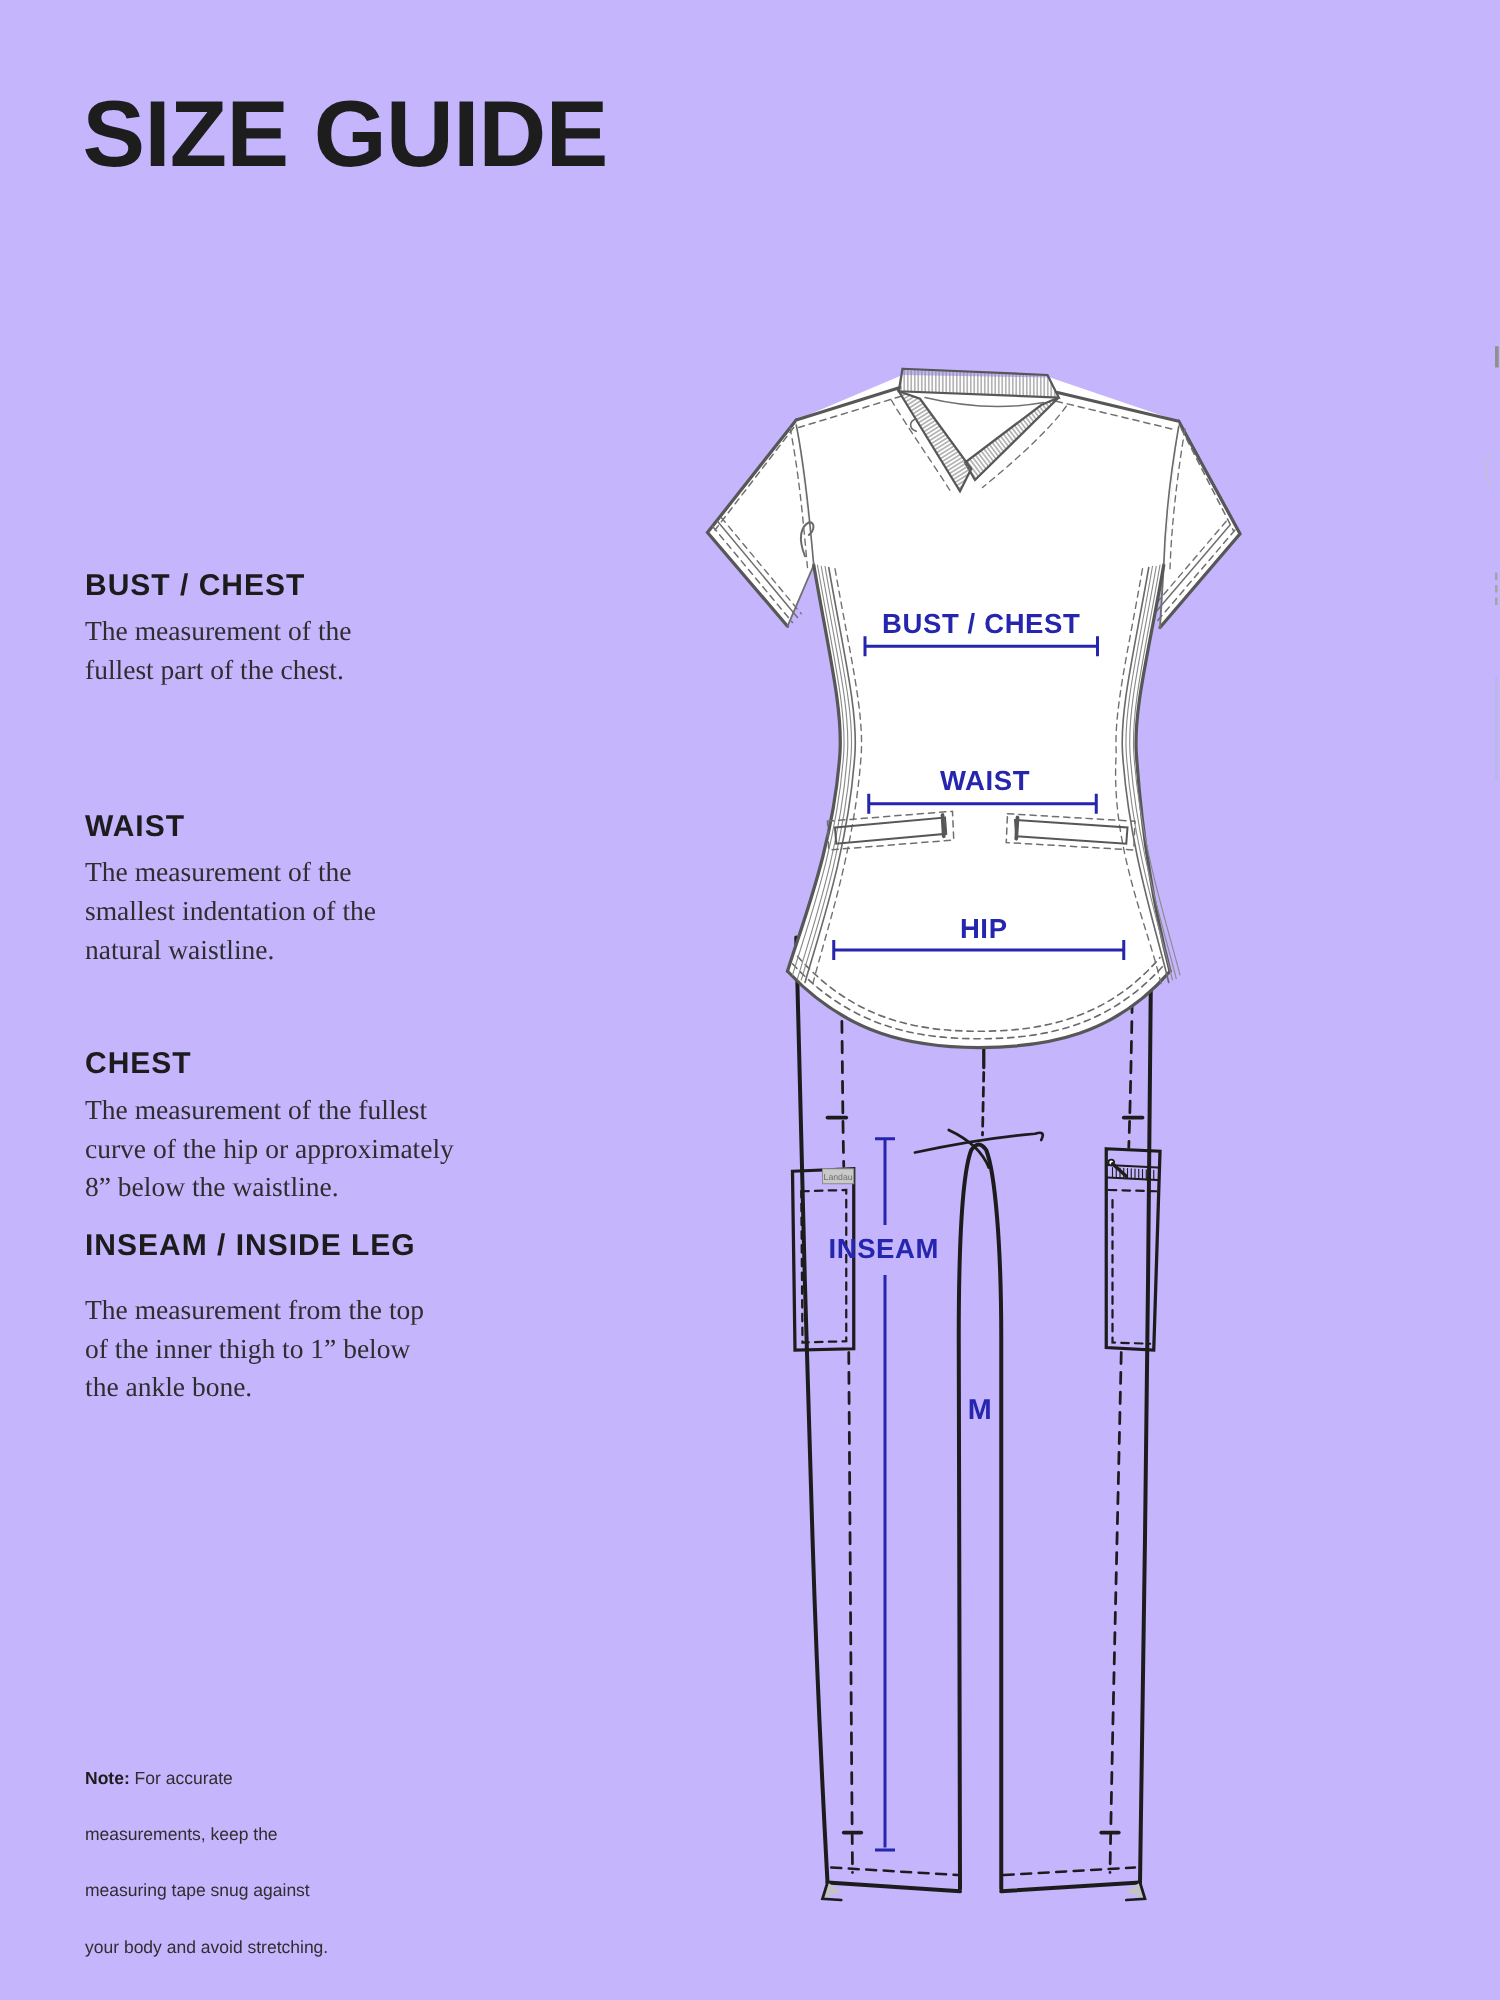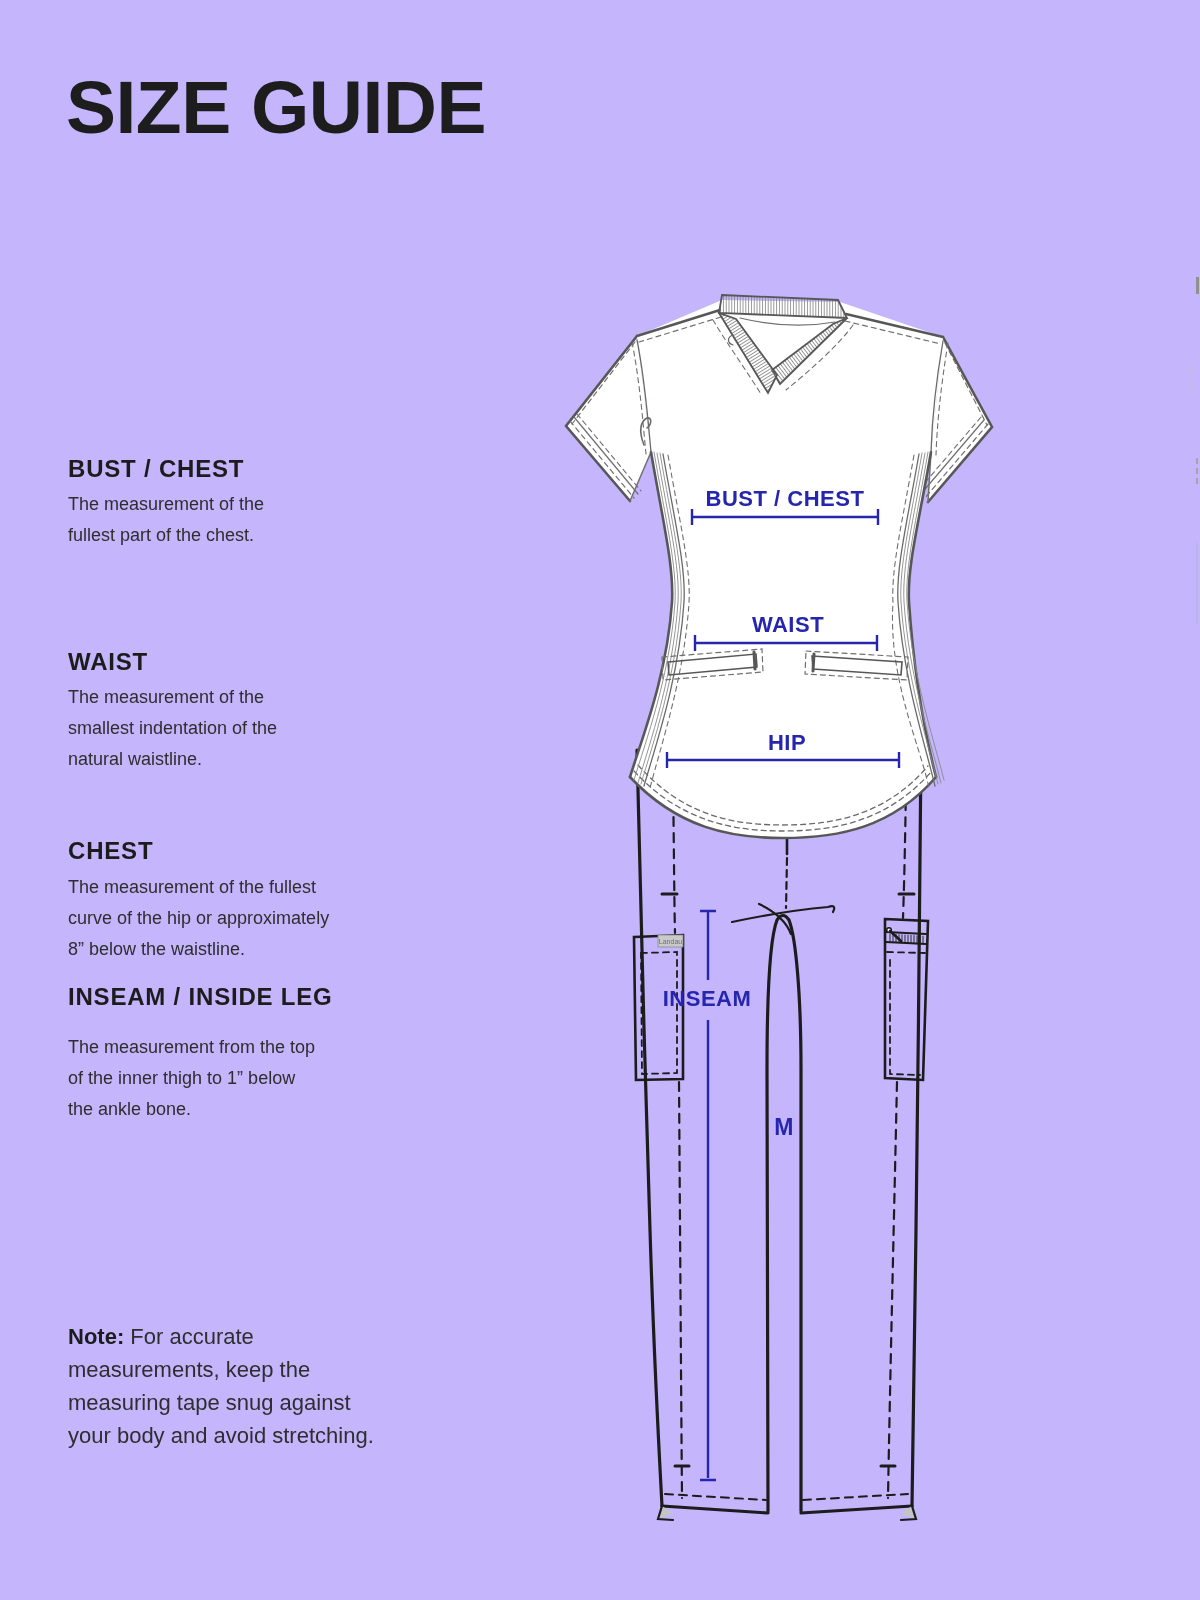--- a/index.html
+++ b/index.html
@@ -2,22 +2,22 @@
 <html><head>
 <meta charset="utf-8">
 <style>
   html,body{margin:0;padding:0;background:#ffffff;}
   #page{position:relative;width:1200px;height:1600px;background:#c4b5fd;overflow:hidden;
         font-family:"Liberation Sans","DejaVu Sans",sans-serif;color:#2e2e2e;}
   .abs{position:absolute;}
   #title{left:66px;top:68px;font-size:75px;font-weight:bold;letter-spacing:-.5px;color:#1d1d1d;line-height:1.05;}
   #intro{left:68px;top:185px;width:460px;font-size:27px;line-height:37.5px;color:#2b2b2b;white-space:pre-line;}
   .sec-h{left:68px;width:420px;font-size:24px;font-weight:bold;letter-spacing:.8px;color:#1c1c1c;line-height:28px;}
-  .sec-b{left:68px;width:420px;font-size:18px;line-height:31px;color:#2e2e2e;white-space:pre-line;}
-  #note{left:68px;top:1320px;width:420px;font-size:22px;line-height:33px;color:#2e2e2e;}
+  .sec-b{left:68px;width:420px;font-size:22px;line-height:31px;color:#2e2e2e;white-space:pre-line;font-family:Liberation Serif, serif;}
+  #note{left:68px;top:1400px;width:420px;font-size:14px;line-height:45px;color:#2e2e2e;}
   #note b{color:#1c1c1c;}
   #note .pre{white-space:pre-line;}
   #diagram{left:540px;top:280px;width:500px;height:1250px;}
   svg text{font-family:"Liberation Sans","DejaVu Sans",sans-serif;}
   .edge-art{position:absolute;}
 </style>
 </head>
 <body>
 
 <div id="page">

